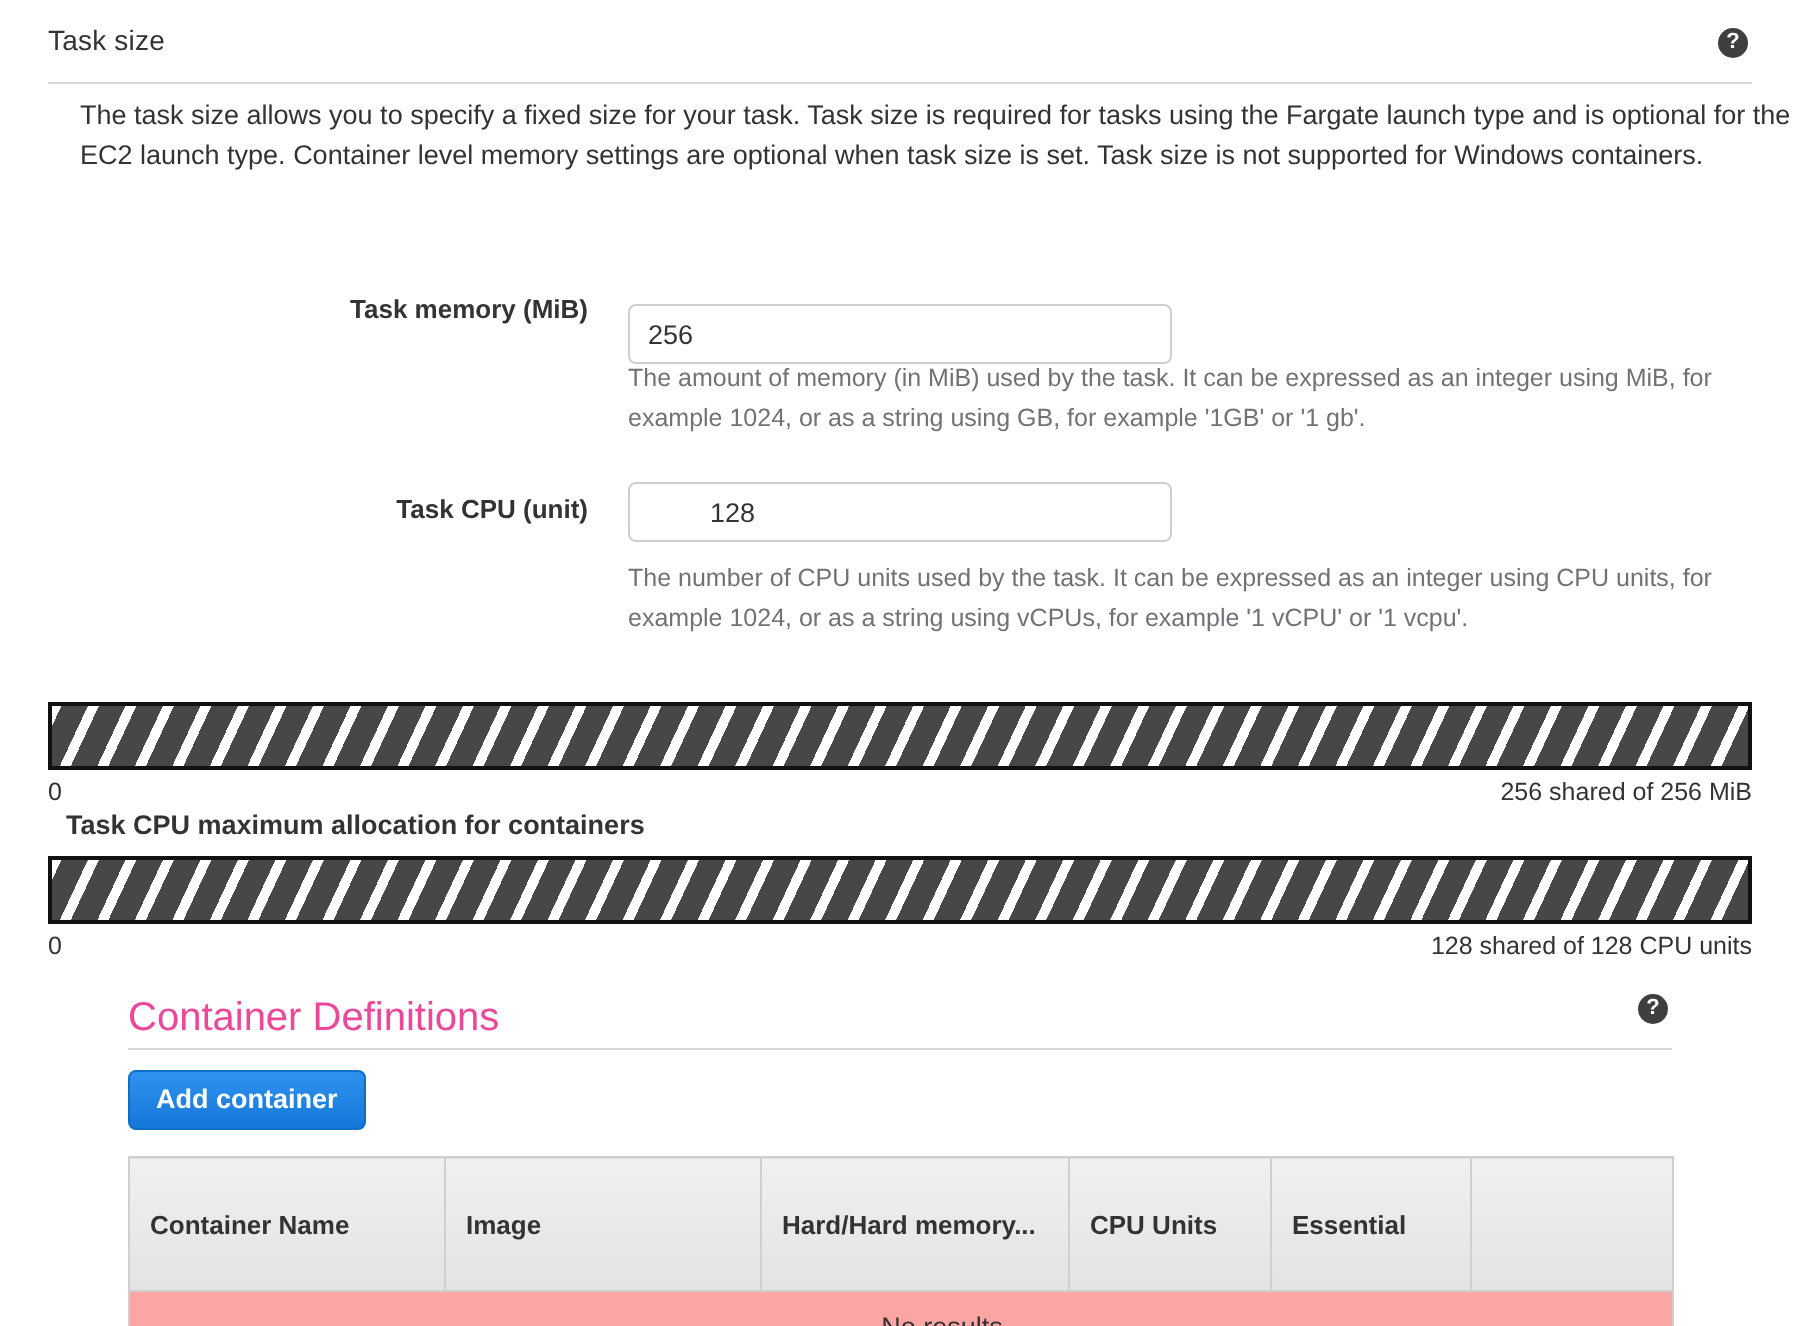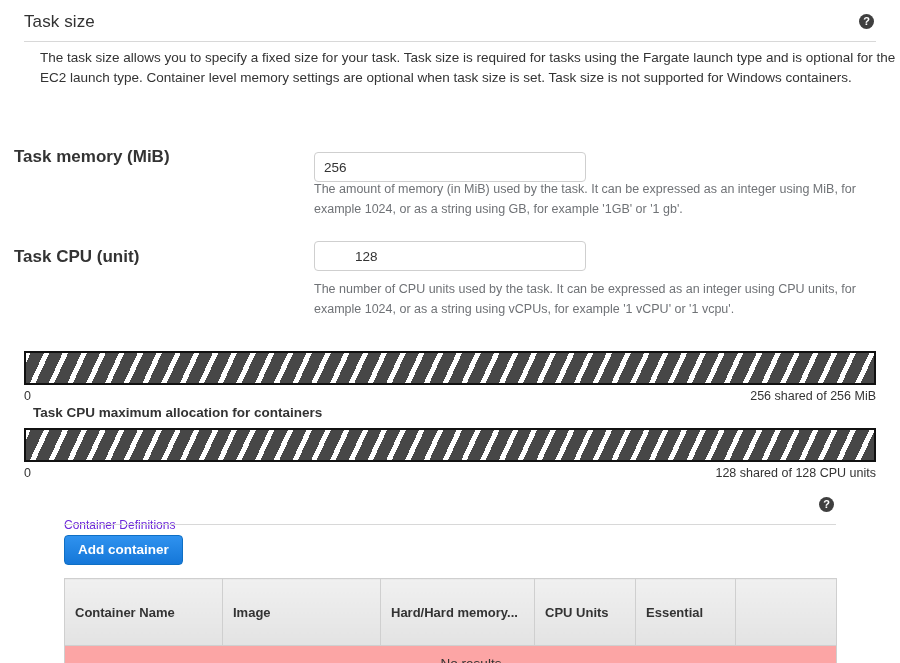--- a/index.html
+++ b/index.html
@@ -25,21 +25,21 @@
   }
   .section-head {
     position: relative;
     padding: 0 24px;
     height: 38px;
   }
   .section-title {
     position: absolute;
     left: 24px;
     top: 12px;
-    font-size: 17px;
+    font-size: 14px;
     color: #333333;
     letter-spacing: 0.1px;
   }
   .help-icon {
     position: absolute;
     width: 15px;
     height: 15px;
     border-radius: 50%;
     background: #3f3f3f;
     color: #ffffff;
@@ -68,22 +68,22 @@
     width: 856px;
     font-size: 13.5px;
     line-height: 20px;
     color: #333333;
   }
 
   
   .form-label {
     position: absolute;
     width: 280px;
-    text-align: left;
-    font-size: 17px;
+    text-align: right;
+    font-size: 13px;
     font-weight: bold;
     color: #333333;
   }
   #label-task-memory { left: 14px; top: 147px; }
   #label-task-cpu    { left: 14px; top: 247px; }
 
   .text-input {
     position: absolute;
     width: 272px;
     height: 30px;
@@ -151,23 +151,23 @@
   }
   #alloc-min-memory { left: 24px; top: 389px; }
   #alloc-max-memory { right: 24px; top: 389px; }
   #alloc-min-cpu    { left: 24px; top: 466px; }
   #alloc-max-cpu    { right: 24px; top: 466px; }
 
   
   .subsection-title {
     position: absolute;
     left: 64px;
-    top: 518px;
-    font-size: 12px;
-    color: #6d28d9;
+    top: 498px;
+    font-size: 20px;
+    color: #ec4899;
   }
 
   .btn-primary {
     position: absolute;
     left: 64px;
     top: 535px;
     height: 30px;
     padding: 0 13px;
     box-sizing: border-box;
     border: 1px solid #0f6fc4;

